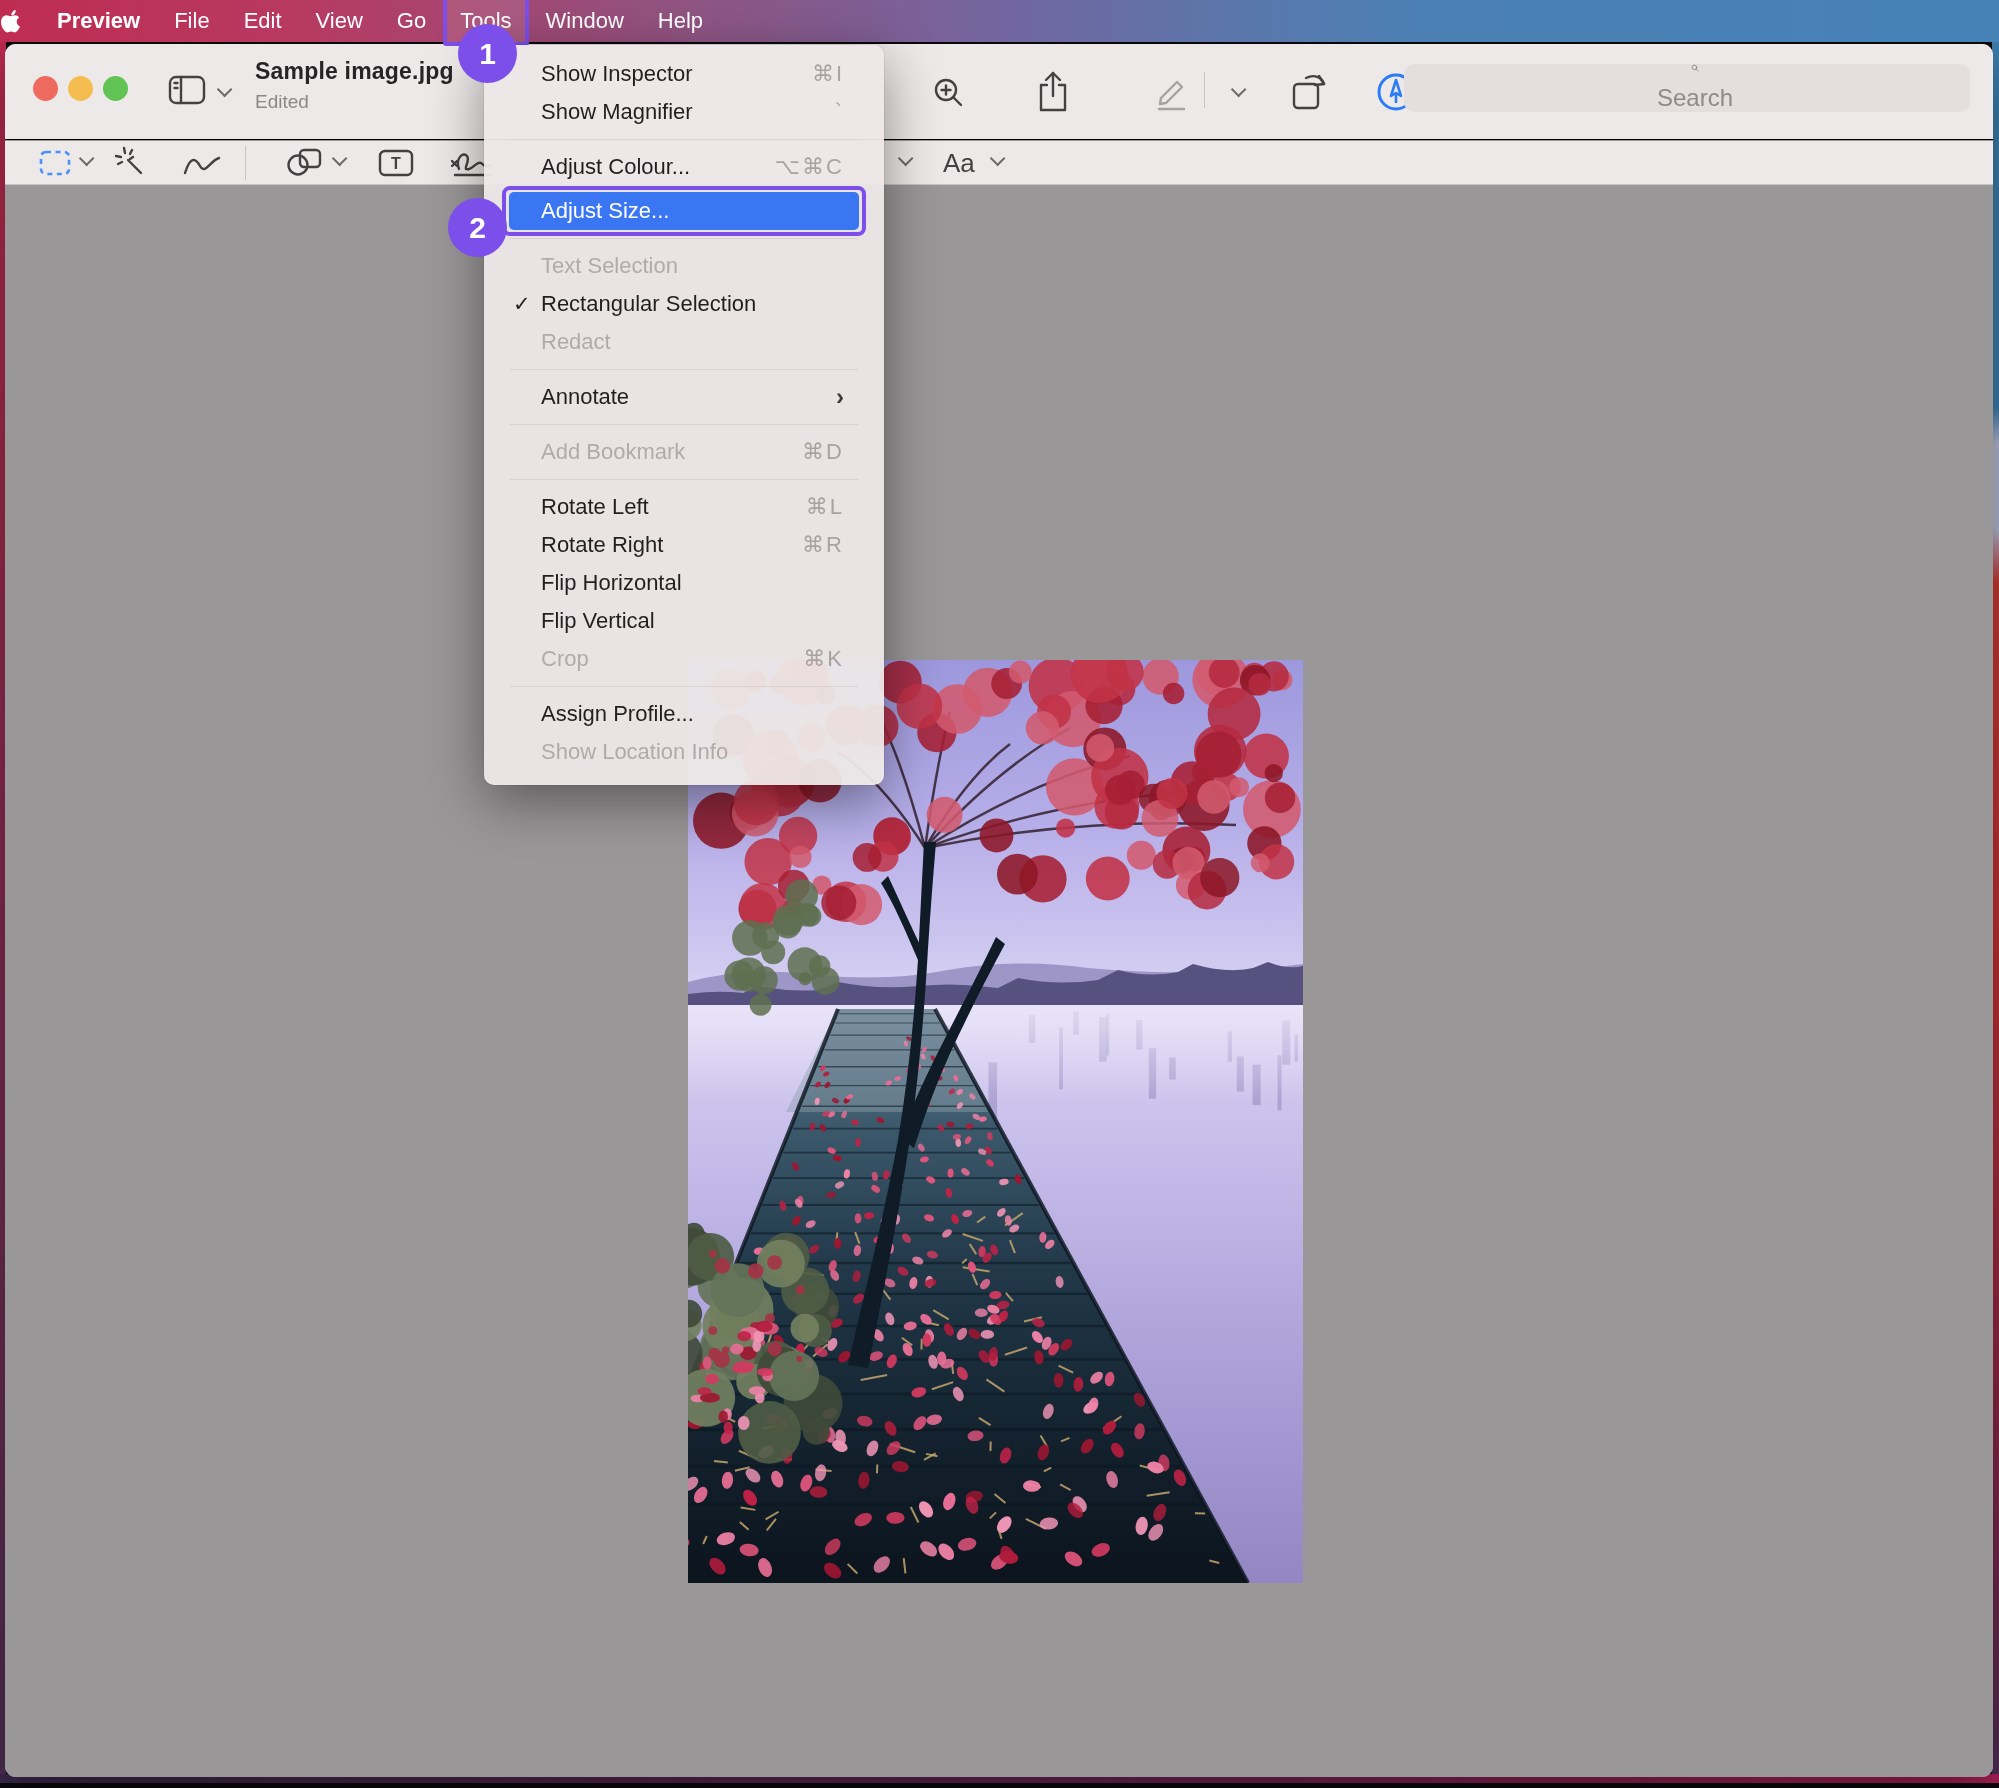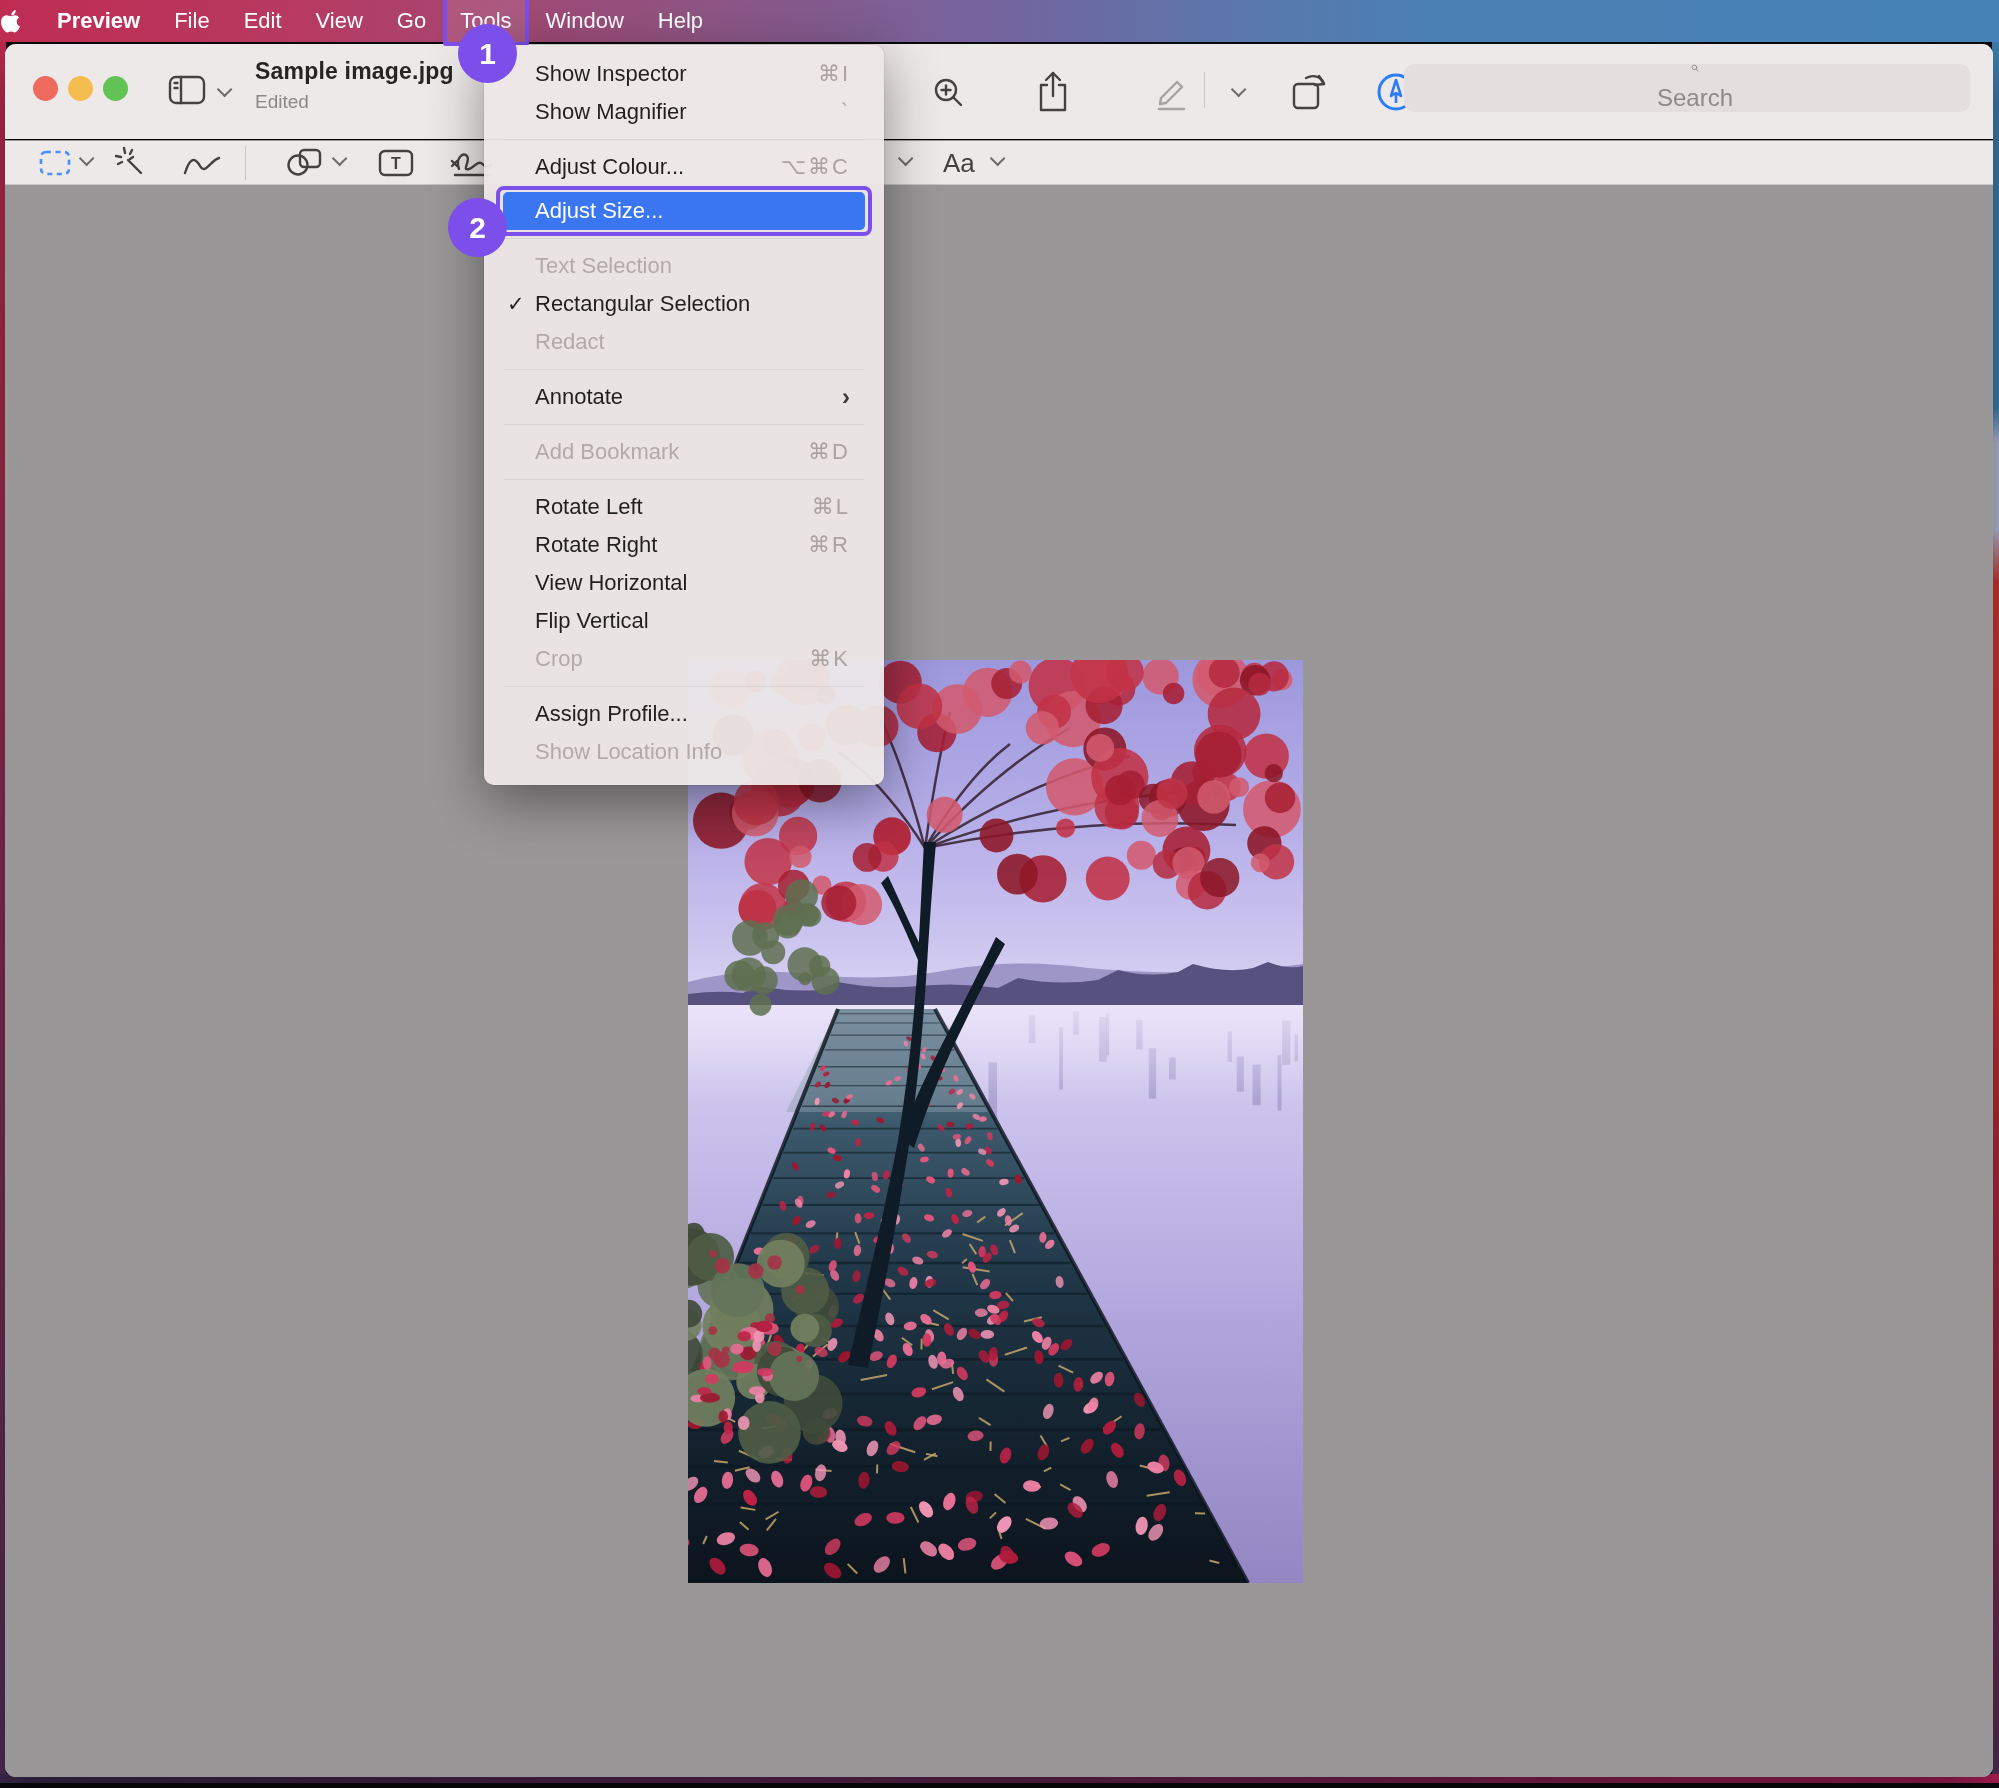--- a/index.html
+++ b/index.html
@@ -59,21 +59,21 @@
 
   .search-field { position:absolute; left:1399px; top:20px; width:566px; height:48px;
     background:#e4dfde; border-radius:10px; display:flex; align-items:center; gap:12px;
     padding-left:16px; color:#8e8a8a; font-size:24px;flex-direction:column; }
 
   
   .photo { position:absolute; left:683px; top:474px; width:615px; height:923px; }
 
   
   .menu { position:absolute; left:484px; top:45px; width:400px; z-index:50;
-    background:rgba(237,232,231,.95); border-radius:10px; padding:10px 8px 14px;
+    background:rgba(237,232,231,.95); border-radius:10px; padding:10px 14px 14px;
     box-shadow:0 16px 55px rgba(0,0,0,.42), 0 0 0 1px rgba(0,0,0,.05);
     font-size:22px; color:#221f20; }
   .menu-row { position:relative; height:38px; line-height:38px; padding:0 26px 0 43px;
     display:flex; align-items:center; white-space:nowrap; }
   .menu-row .lbl { flex:1 1 auto; }
   .menu-row .shortcut { color:#a9a2a0; letter-spacing:2px; }
   .menu-row.disabled { color:#b1aaa9; }
   .menu-row .check { position:absolute; left:15px; font-size:21px; }
   .menu-row .subarrow { color:#3c3a3b; font-size:24px; font-weight:600; }
   .menu-sep { height:1px; background:#d8d2d1; margin:8px 12px; }
@@ -893,21 +893,21 @@
     <div class="menu-sep"></div>
     <div class="menu-row">
       <span class="lbl">Rotate Left</span>
       <span class="shortcut">⌘L</span>
     </div>
     <div class="menu-row">
       <span class="lbl">Rotate Right</span>
       <span class="shortcut">⌘R</span>
     </div>
     <div class="menu-row">
-      <span class="lbl">View Horizontal</span>
+      <span class="lbl">Flip Horizontal</span>
     </div>
     <div class="menu-row">
       <span class="lbl">Flip Vertical</span>
     </div>
     <div class="menu-row disabled">
       <span class="lbl">Crop</span>
       <span class="shortcut">⌘K</span>
     </div>
     <div class="menu-sep"></div>
     <div class="menu-row">

